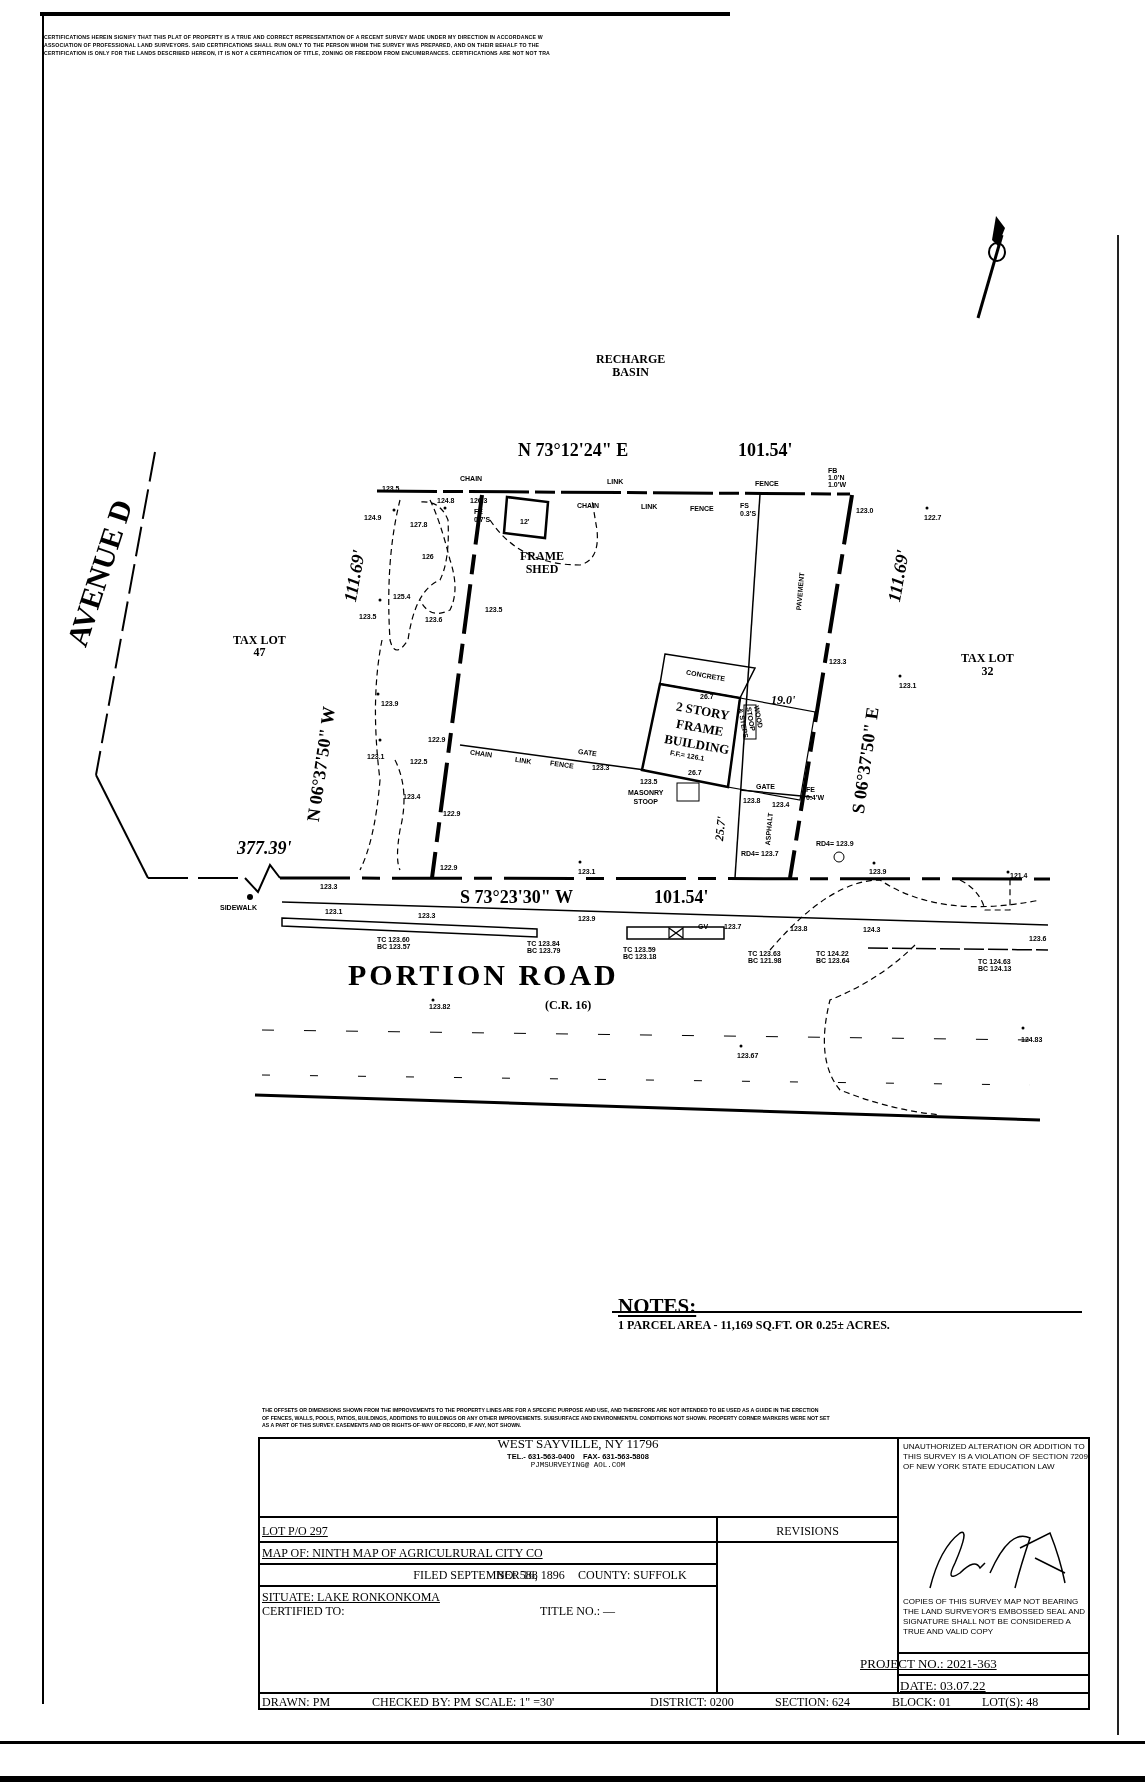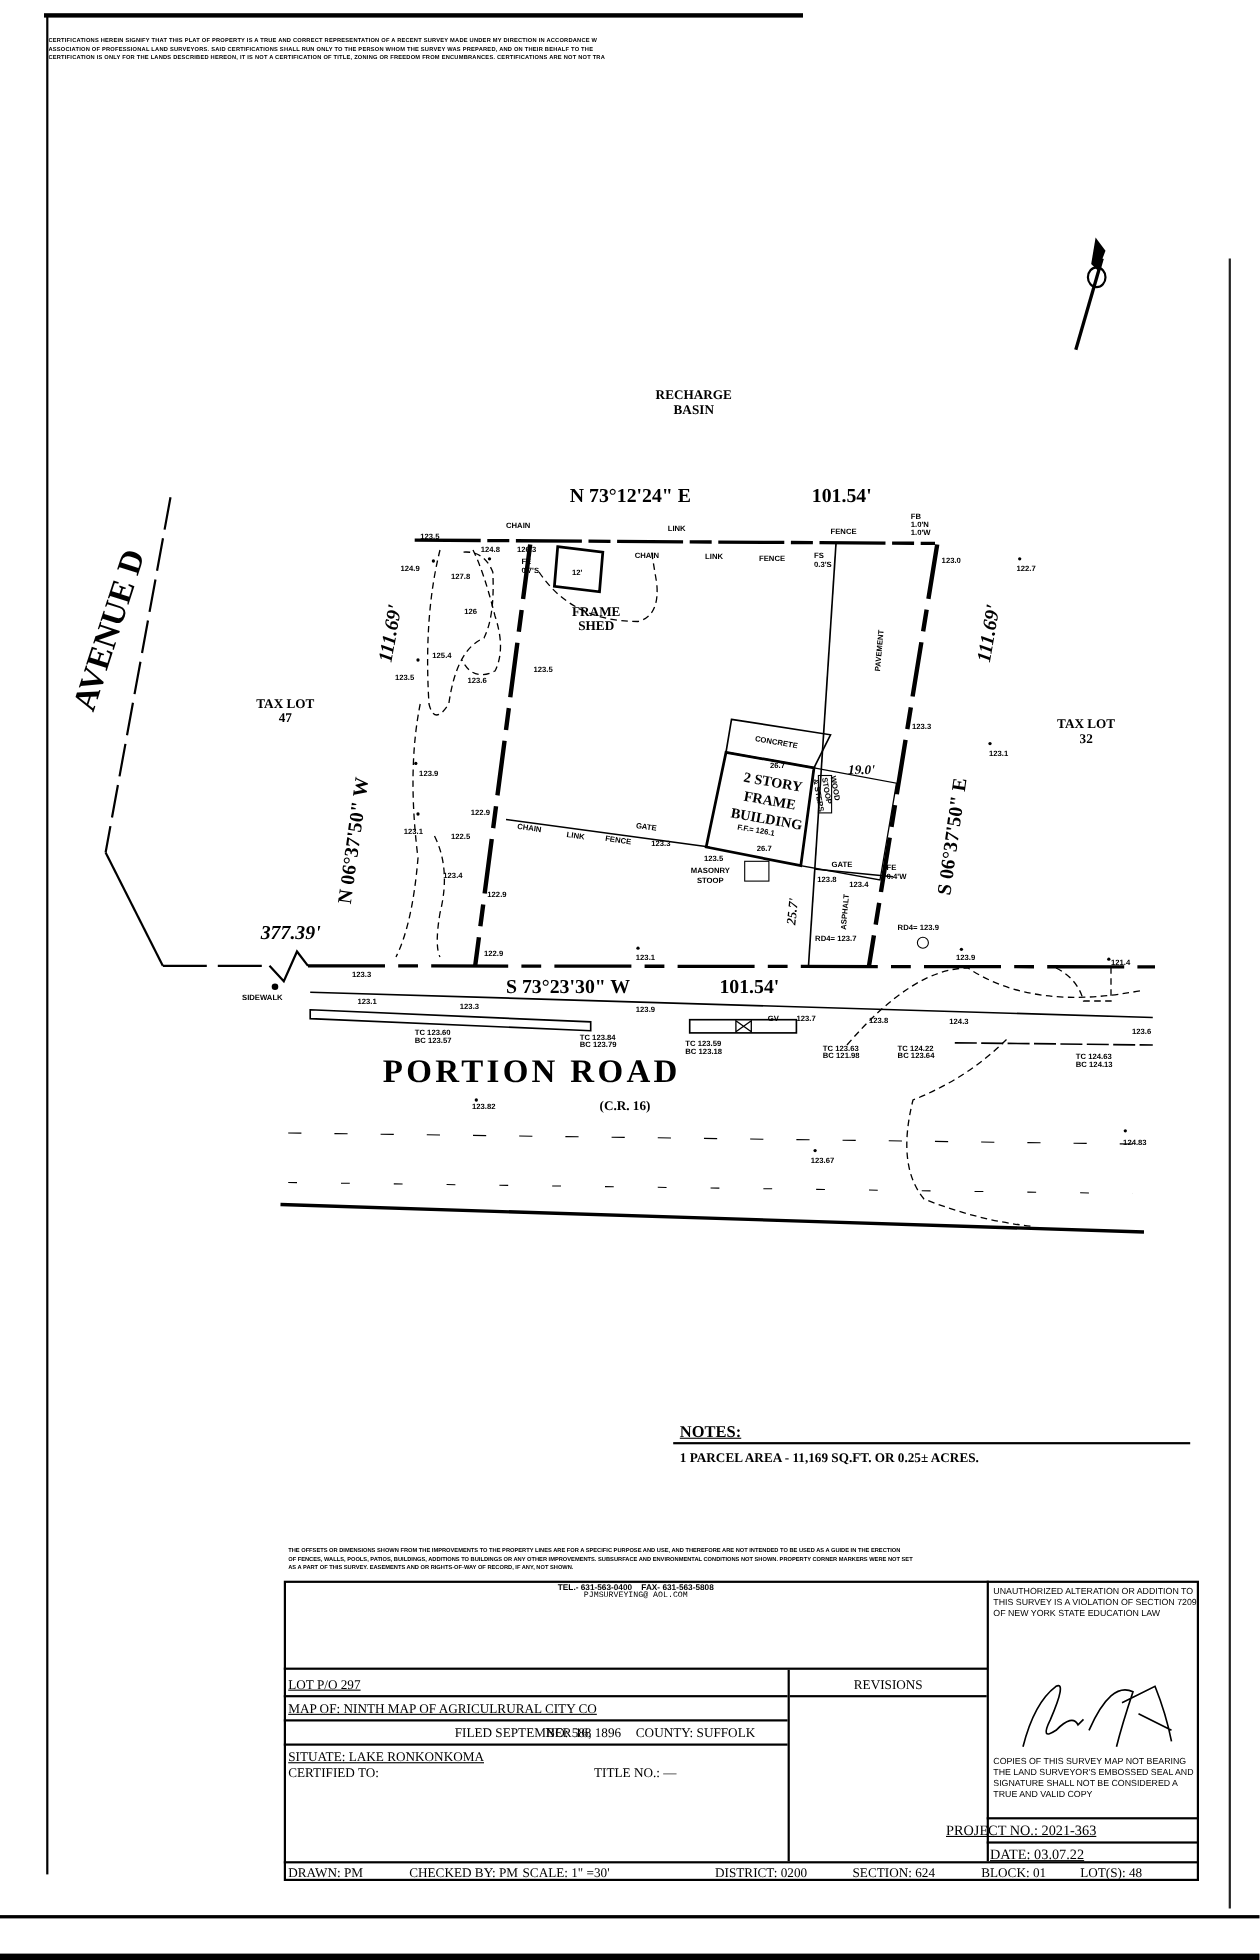--- a/index.html
+++ b/index.html
@@ -11,21 +11,21 @@
     .bottombar { left: 0; top: 1776px; width: 1145px; height: 6px; background: #000; }
     .bottomline2 { left: 0; top: 1741px; width: 1145px; height: 3px; background: #000; }
     .cert-text { left: 44px; top: 33px; width: 700px; font-family: "Liberation Sans", sans-serif; font-size: 5.2px; font-weight: bold; line-height: 8px; letter-spacing: 0.2px; text-transform: uppercase; }
     .cert-text div { white-space: nowrap; overflow: hidden; }
     svg.plat { position: absolute; left: 0; top: 0; }
     .lbl { position: absolute; font-family: "Liberation Serif", serif; font-weight: bold; white-space: nowrap; }
     .small { font-size: 7px; font-family: "Liberation Sans", sans-serif; font-weight: bold; }
     .mid { font-size: 12px; }
     .big { font-size: 18px; }
     .road { font-size: 30px; font-weight: 900; letter-spacing: 3px; font-family: "Liberation Serif", serif; }
-    .notes-title { left: 618px; top: 1294px; font-size: 15px; font-weight: 900; text-decoration: underline; font-family: "Liberation Serif", serif; }
+    .notes-title { left: 618px; top: 1294px; font-size: 21px; font-weight: 900; text-decoration: underline; font-family: "Liberation Serif", serif; }
     .notes-line { left: 612px; top: 1311px; width: 470px; height: 2px; background: #000; }
     .notes-item { left: 618px; top: 1318px; font-size: 12px; font-weight: bold; }
     .offsets { left: 262px; top: 1407px; width: 830px; font-family: "Liberation Sans", sans-serif; font-size: 5.2px; font-weight: bold; line-height: 7.5px; text-transform: uppercase; }
     .offsets div { white-space: nowrap; overflow: hidden; }
     
     .tb { left: 258px; top: 1437px; width: 832px; height: 273px; border: 2px solid #000; box-sizing: border-box; }
     .tb-company { left: 258px; top: 1437px; width: 640px; height: 81px; border-bottom: 2px solid #000; box-sizing: border-box; text-align: center; }
     .tb-company .name { font-size: 20px; font-style: italic; margin-top: 4px; letter-spacing: 0.5px; }
     .tb-company .addr { font-size: 13px; line-height: 14px; }
     .tb-company .tel { font-size: 7.5px; font-family: "Liberation Sans", sans-serif; font-weight: bold; margin-top: 1px; }
@@ -311,20 +311,21 @@
 <div class="abs notes-item">1  PARCEL AREA - 11,169 SQ.FT. OR 0.25± ACRES.</div>
 
 <div class="abs offsets">
   <div>The offsets or dimensions shown from the improvements to the property lines are for a specific purpose and use, and therefore are not intended to be used as a guide in the erection</div>
   <div>of fences, walls, pools, patios, buildings, additions to buildings or any other improvements. Subsurface and environmental conditions not shown. Property corner markers were not set</div>
   <div>as a part of this survey. Easements and or rights-of-way of record, if any, not shown.</div>
 </div>
 
 <div class="abs tb"></div>
 <div class="abs tb-company">
+  <div class="addr">WEST SAYVILLE, NY 11796</div>
   <div class="tel"><span>TEL.- 631-563-0400</span>&nbsp;&nbsp;&nbsp;&nbsp;<span>FAX- 631-563-5808</span></div>
   <div class="email">PJMSURVEYING@ AOL.COM</div>
 </div>
 <div class="abs tb-vert1"></div>
 <div class="abs tb-vert2"></div>
 
 <div class="row" style="top:1524px;"><span class="u">LOT  P/O 297</span></div>
 <div class="hline" style="left:258px;top:1541px;width:458px;"></div>
 <div class="row" style="top:1546px;"><span class="u">MAP OF: NINTH MAP OF AGRICULRURAL CITY CO</span></div>
 <div class="hline" style="left:258px;top:1563px;width:458px;"></div>

